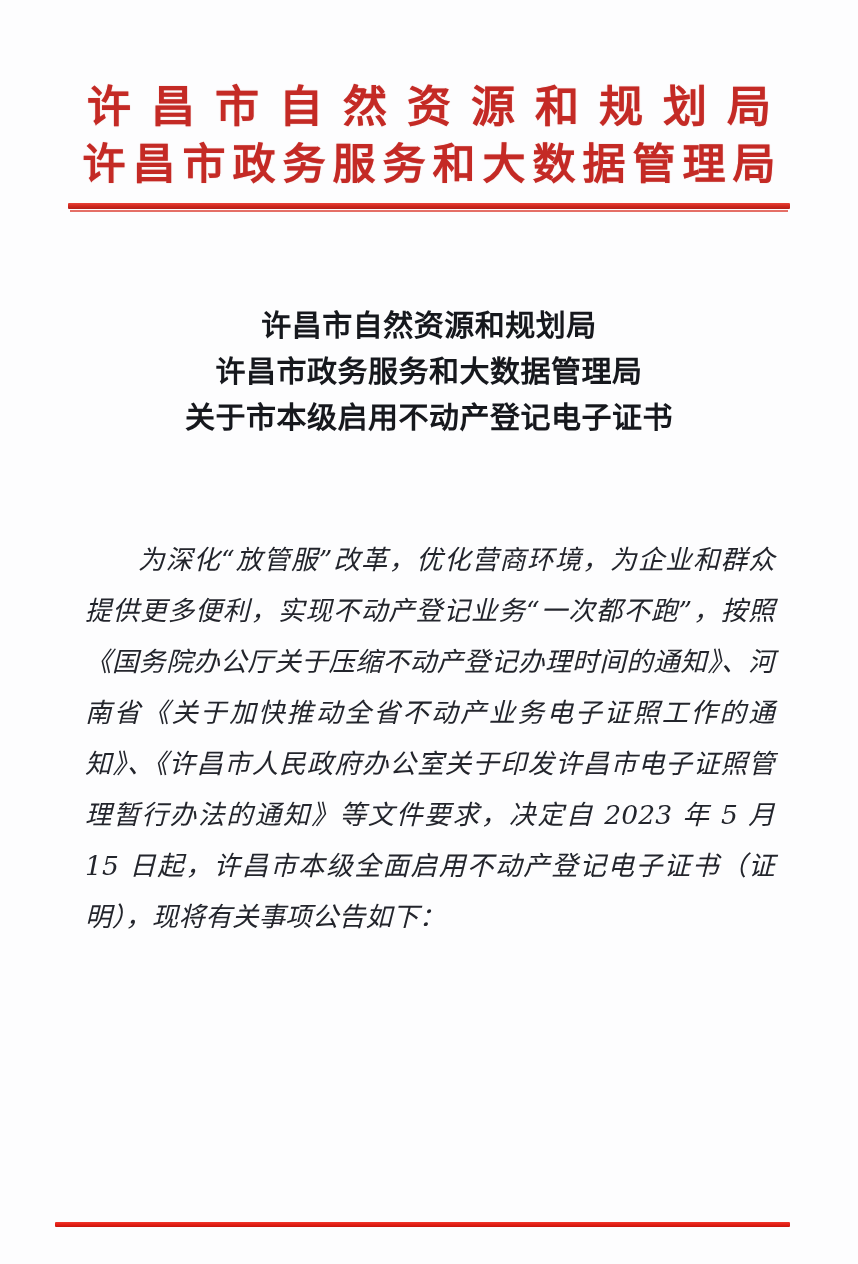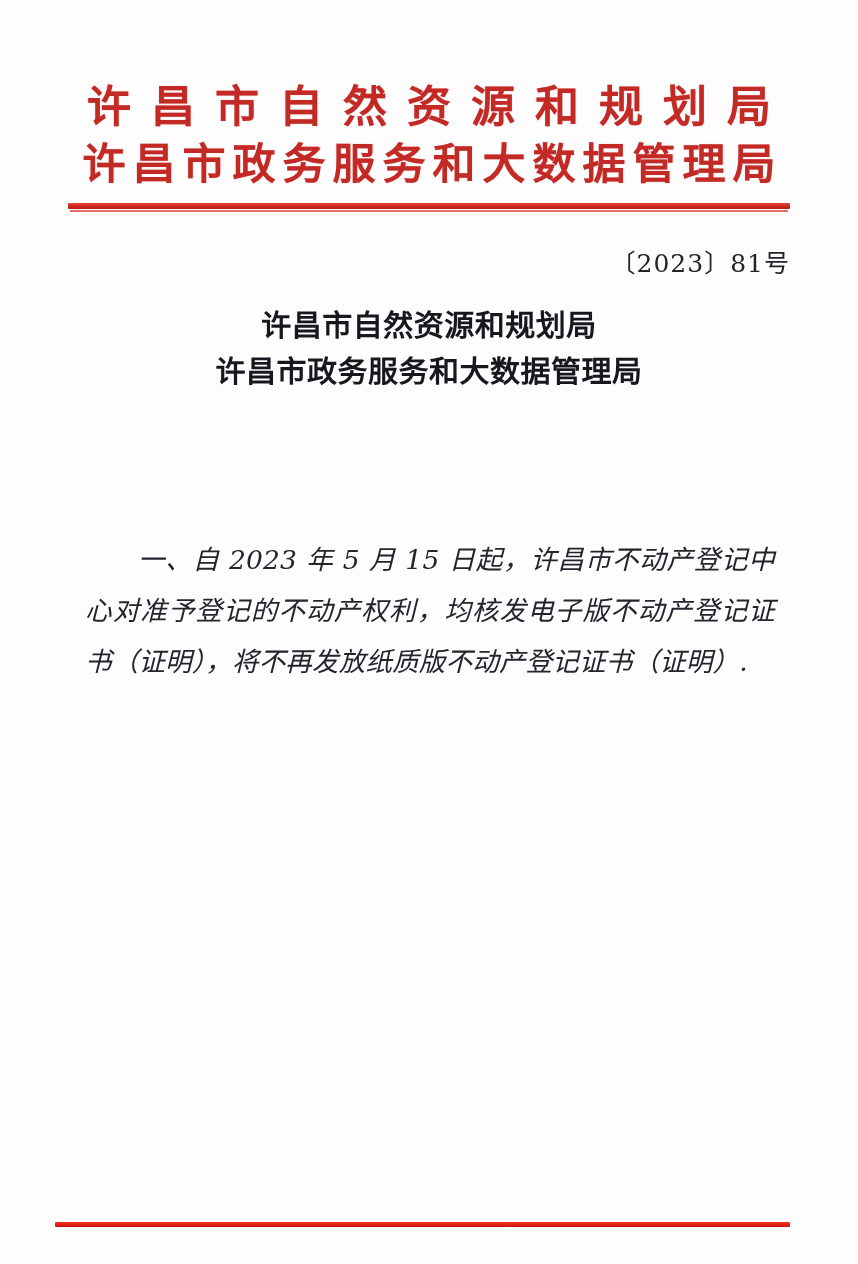--- a/index.html
+++ b/index.html
@@ -155,26 +155,26 @@
   <div class="letterhead">
     <div class="letterhead-line line-1">许昌市自然资源和规划局</div>
     <div class="letterhead-line line-2">许昌市政务服务和大数据管理局</div>
   </div>
 
   <div class="rule-top">
     <div class="bar-thick"></div>
     <div class="bar-thin"></div>
   </div>
 
-  <div class="doc-number">〔2023〕81号</div>
 
   <div class="title-block">
     <div class="title-line">许昌市自然资源和规划局</div>
     <div class="title-line">许昌市政务服务和大数据管理局</div>
+    <div class="title-line">关于市本级启用不动产登记电子证书</div>
   </div>
 
   <div class="body-block">
-    <p class="para indent">一、自 2023 年 5 月 15 日起，许昌市不动产登记中心对准予登记的不动产权利，均核发电子版不动产登记证书（证明），将不再发放纸质版不动产登记证书（证明）.</p>
+    <p class="para indent">为深化“放管服”改革，优化营商环境，为企业和群众提供更多便利，实现不动产登记业务“一次都不跑”，按照《国务院办公厅关于压缩不动产登记办理时间的通知》、河南省《关于加快推动全省不动产业务电子证照工作的通知》、《许昌市人民政府办公室关于印发许昌市电子证照管理暂行办法的通知》等文件要求，决定自 2023 年 5 月 15 日起，许昌市本级全面启用不动产登记电子证书（证明），现将有关事项公告如下：</p>
   </div>
 
   <div class="rule-bottom"></div>
 
 </div>
 
 </body></html>

